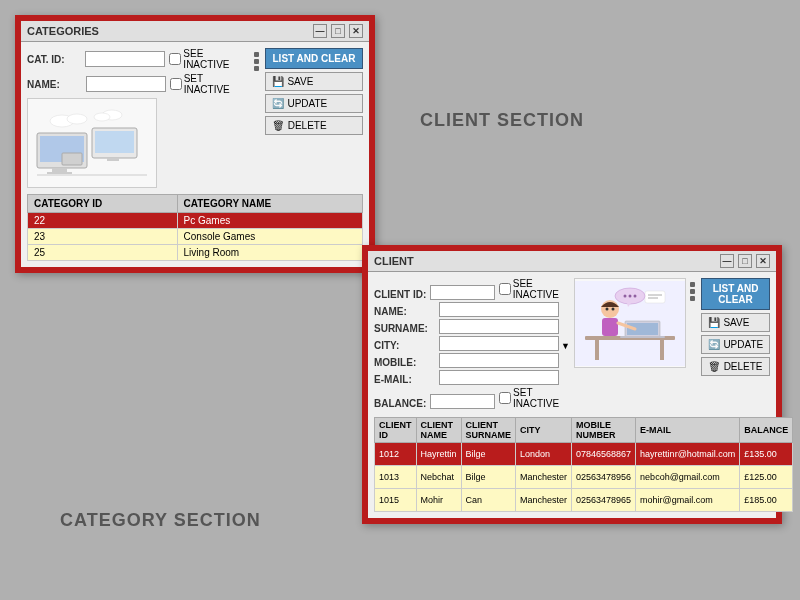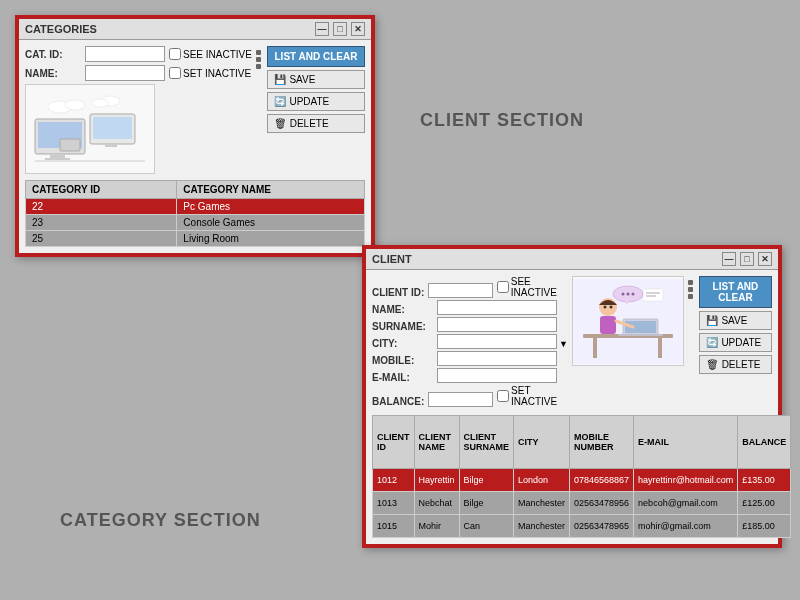--- a/index.html
+++ b/index.html
@@ -2,21 +2,21 @@
 <html><head>
   <meta charset="utf-8">
   <style>
     * { box-sizing: border-box; margin: 0; padding: 0; font-family: Arial, sans-serif; }
     body { width: 800px; height: 600px; background: #b0b0b0; position: relative; overflow: hidden; }
 
     
     .window {
       position: absolute;
       background: #f0f0f0;
-      border: 4px solid #b91c1c;
+      border: 6px solid #b91c1c;
       box-shadow: 2px 2px 8px rgba(0,0,0,0.3);
     }
     .window-titlebar {
       background: #e0e0e0;
       border-bottom: 1px solid #999;
       padding: 3px 6px;
       display: flex;
       align-items: center;
       justify-content: space-between;
       font-size: 11px;
@@ -110,21 +110,21 @@
       background: #d0d0d0;
       border: 1px solid #aaa;
       padding: 3px 6px;
       text-align: left;
       font-weight: bold;
       font-size: 10px;
     }
     .data-table td {
       border: 1px solid #ccc;
       padding: 2px 6px;
-      background: #a3a3a3;
+      background: #fef9c3;
       font-size: 10px;
     }
     .data-table tr.selected td { background: #b91c1c; color: white; }
 
     
     .section-label {
       font-size: 18px;
       font-weight: 900;
       color: #555;
       letter-spacing: 1px;
@@ -167,21 +167,21 @@
       border: 1px solid #ccc;
       display: flex; align-items: center; justify-content: center;
     }
 
     .main-content-area {
       display: flex;
       gap: 4px;
     }
     .left-area { flex: 1; }
 
-    .client-table th { font-size: 9px; padding: 16px 4px; }
+    .client-table th { font-size: 9px; padding: 2px 4px; }
     .client-table td { font-size: 9px; padding: 6px 4px; }
   </style>
 </head>
 <body>
 
 <div class="window cat-window">
   <div class="window-titlebar">
     <span>CATEGORIES</span>
     <div class="window-controls">
       <div class="win-btn">—</div>

